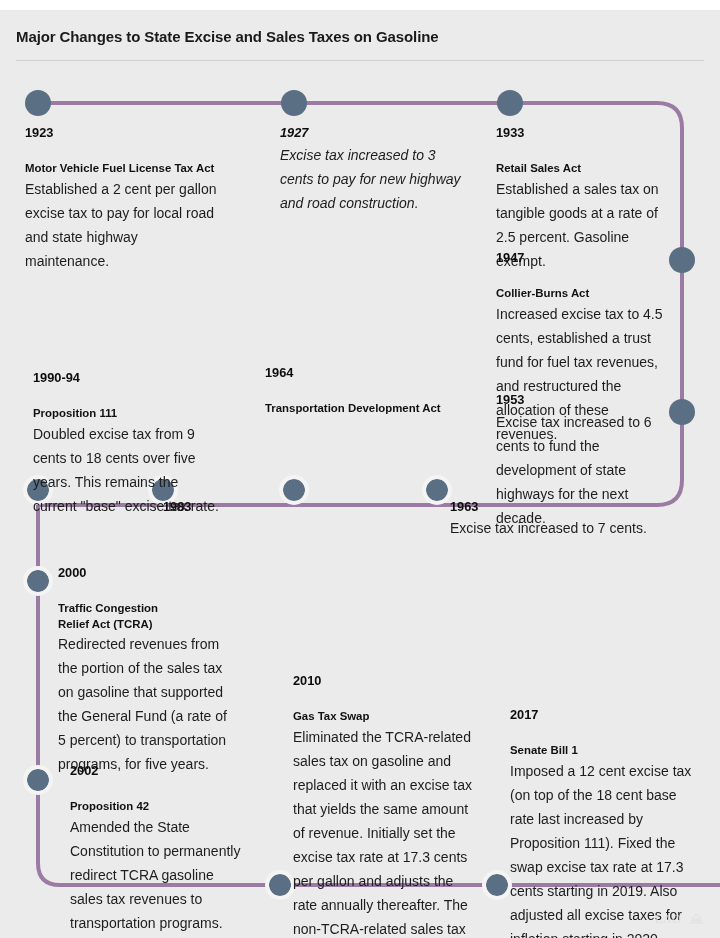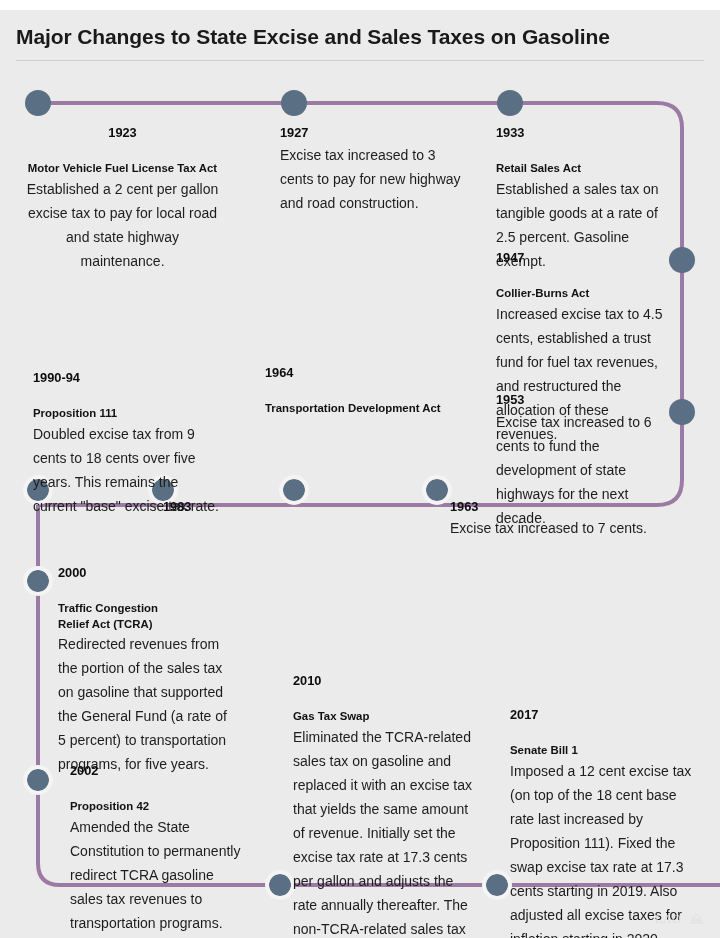--- a/index.html
+++ b/index.html
@@ -26,21 +26,21 @@
     width: 720px;
     height: 928px;
     background: #ebebeb;
   }
   
   #title {
     position: absolute;
     left: 16px;
     top: 17px;
     width: 690px;
-    font-size: 21px;
+    font-size: 15px;
     font-weight: bold;
     color: #1a1a1a;
     letter-spacing: -0.1px;
     line-height: 20px;
   }
   #title-rule {
     position: absolute;
     left: 16px;
     top: 50px;
     width: 688px;
@@ -133,27 +133,27 @@
     <div class="node" style="left:669px; top:389px;"></div>
     <div class="node ringed" style="left:422px; top:465px;"></div>
     <div class="node ringed" style="left:279px; top:465px;"></div>
     <div class="node ringed" style="left:148px; top:465px;"></div>
     <div class="node ringed" style="left:23px;  top:465px;"></div>
     <div class="node ringed" style="left:23px;  top:556px;"></div>
     <div class="node ringed" style="left:23px;  top:755px;"></div>
     <div class="node ringed" style="left:265px; top:860px;"></div>
     <div class="node ringed" style="left:482px; top:860px;"></div>
 
-    <div class="entry" style="left:25px; top:115px; width:195px;text-align:center;">
+    <div class="entry" style="left:25px; top:115px; width:195px;">
       <div class="year">1923</div>
       <div class="subtitle">Motor Vehicle Fuel License Tax Act</div>
       <div class="body">Established a 2 cent per gallon excise tax to pay for local road and state highway maintenance.</div>
     </div>
 
-    <div class="entry" style="left:280px; top:115px; width:185px;">
+    <div class="entry" style="left:280px; top:115px; width:185px;font-style:italic;">
       <div class="year">1927</div>
       <div class="body">Excise tax increased to 3 cents to pay for new highway and road construction.</div>
     </div>
 
     <div class="entry" style="left:496px; top:115px; width:175px;">
       <div class="year">1933</div>
       <div class="subtitle">Retail Sales Act</div>
       <div class="body">Established a sales tax on tangible goods at a rate of 2.5 percent. Gasoline exempt.</div>
     </div>
 

